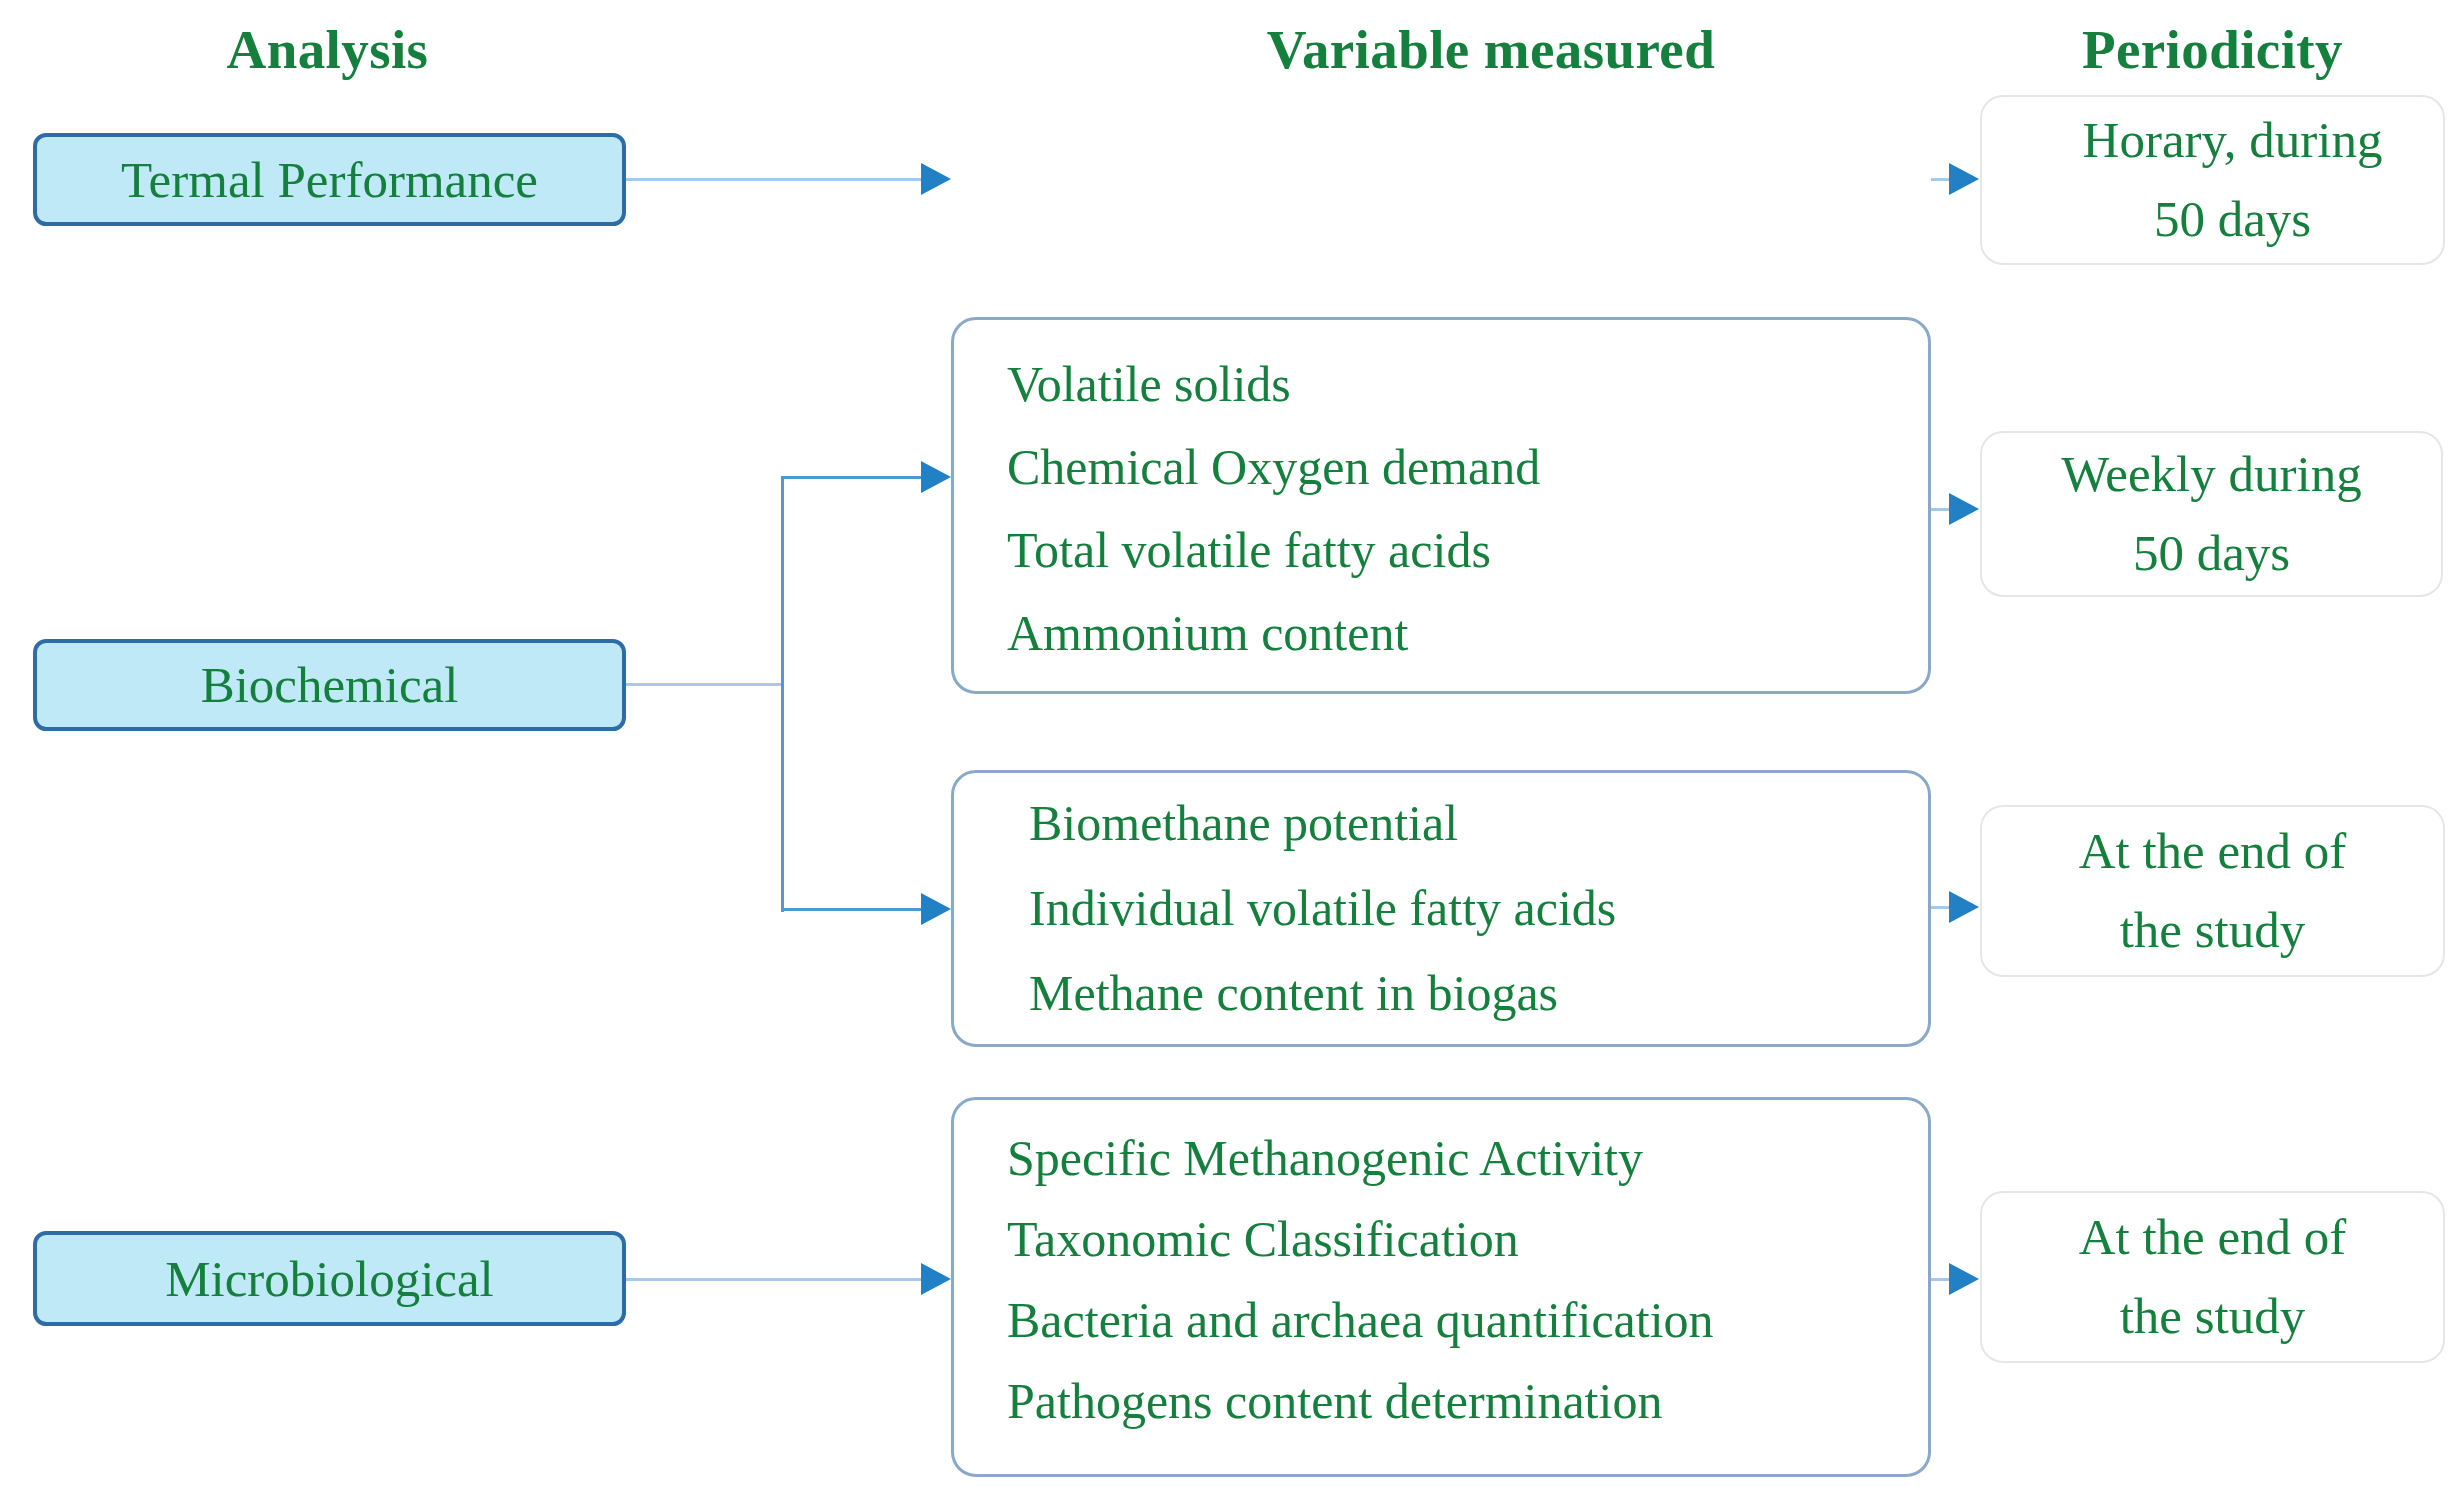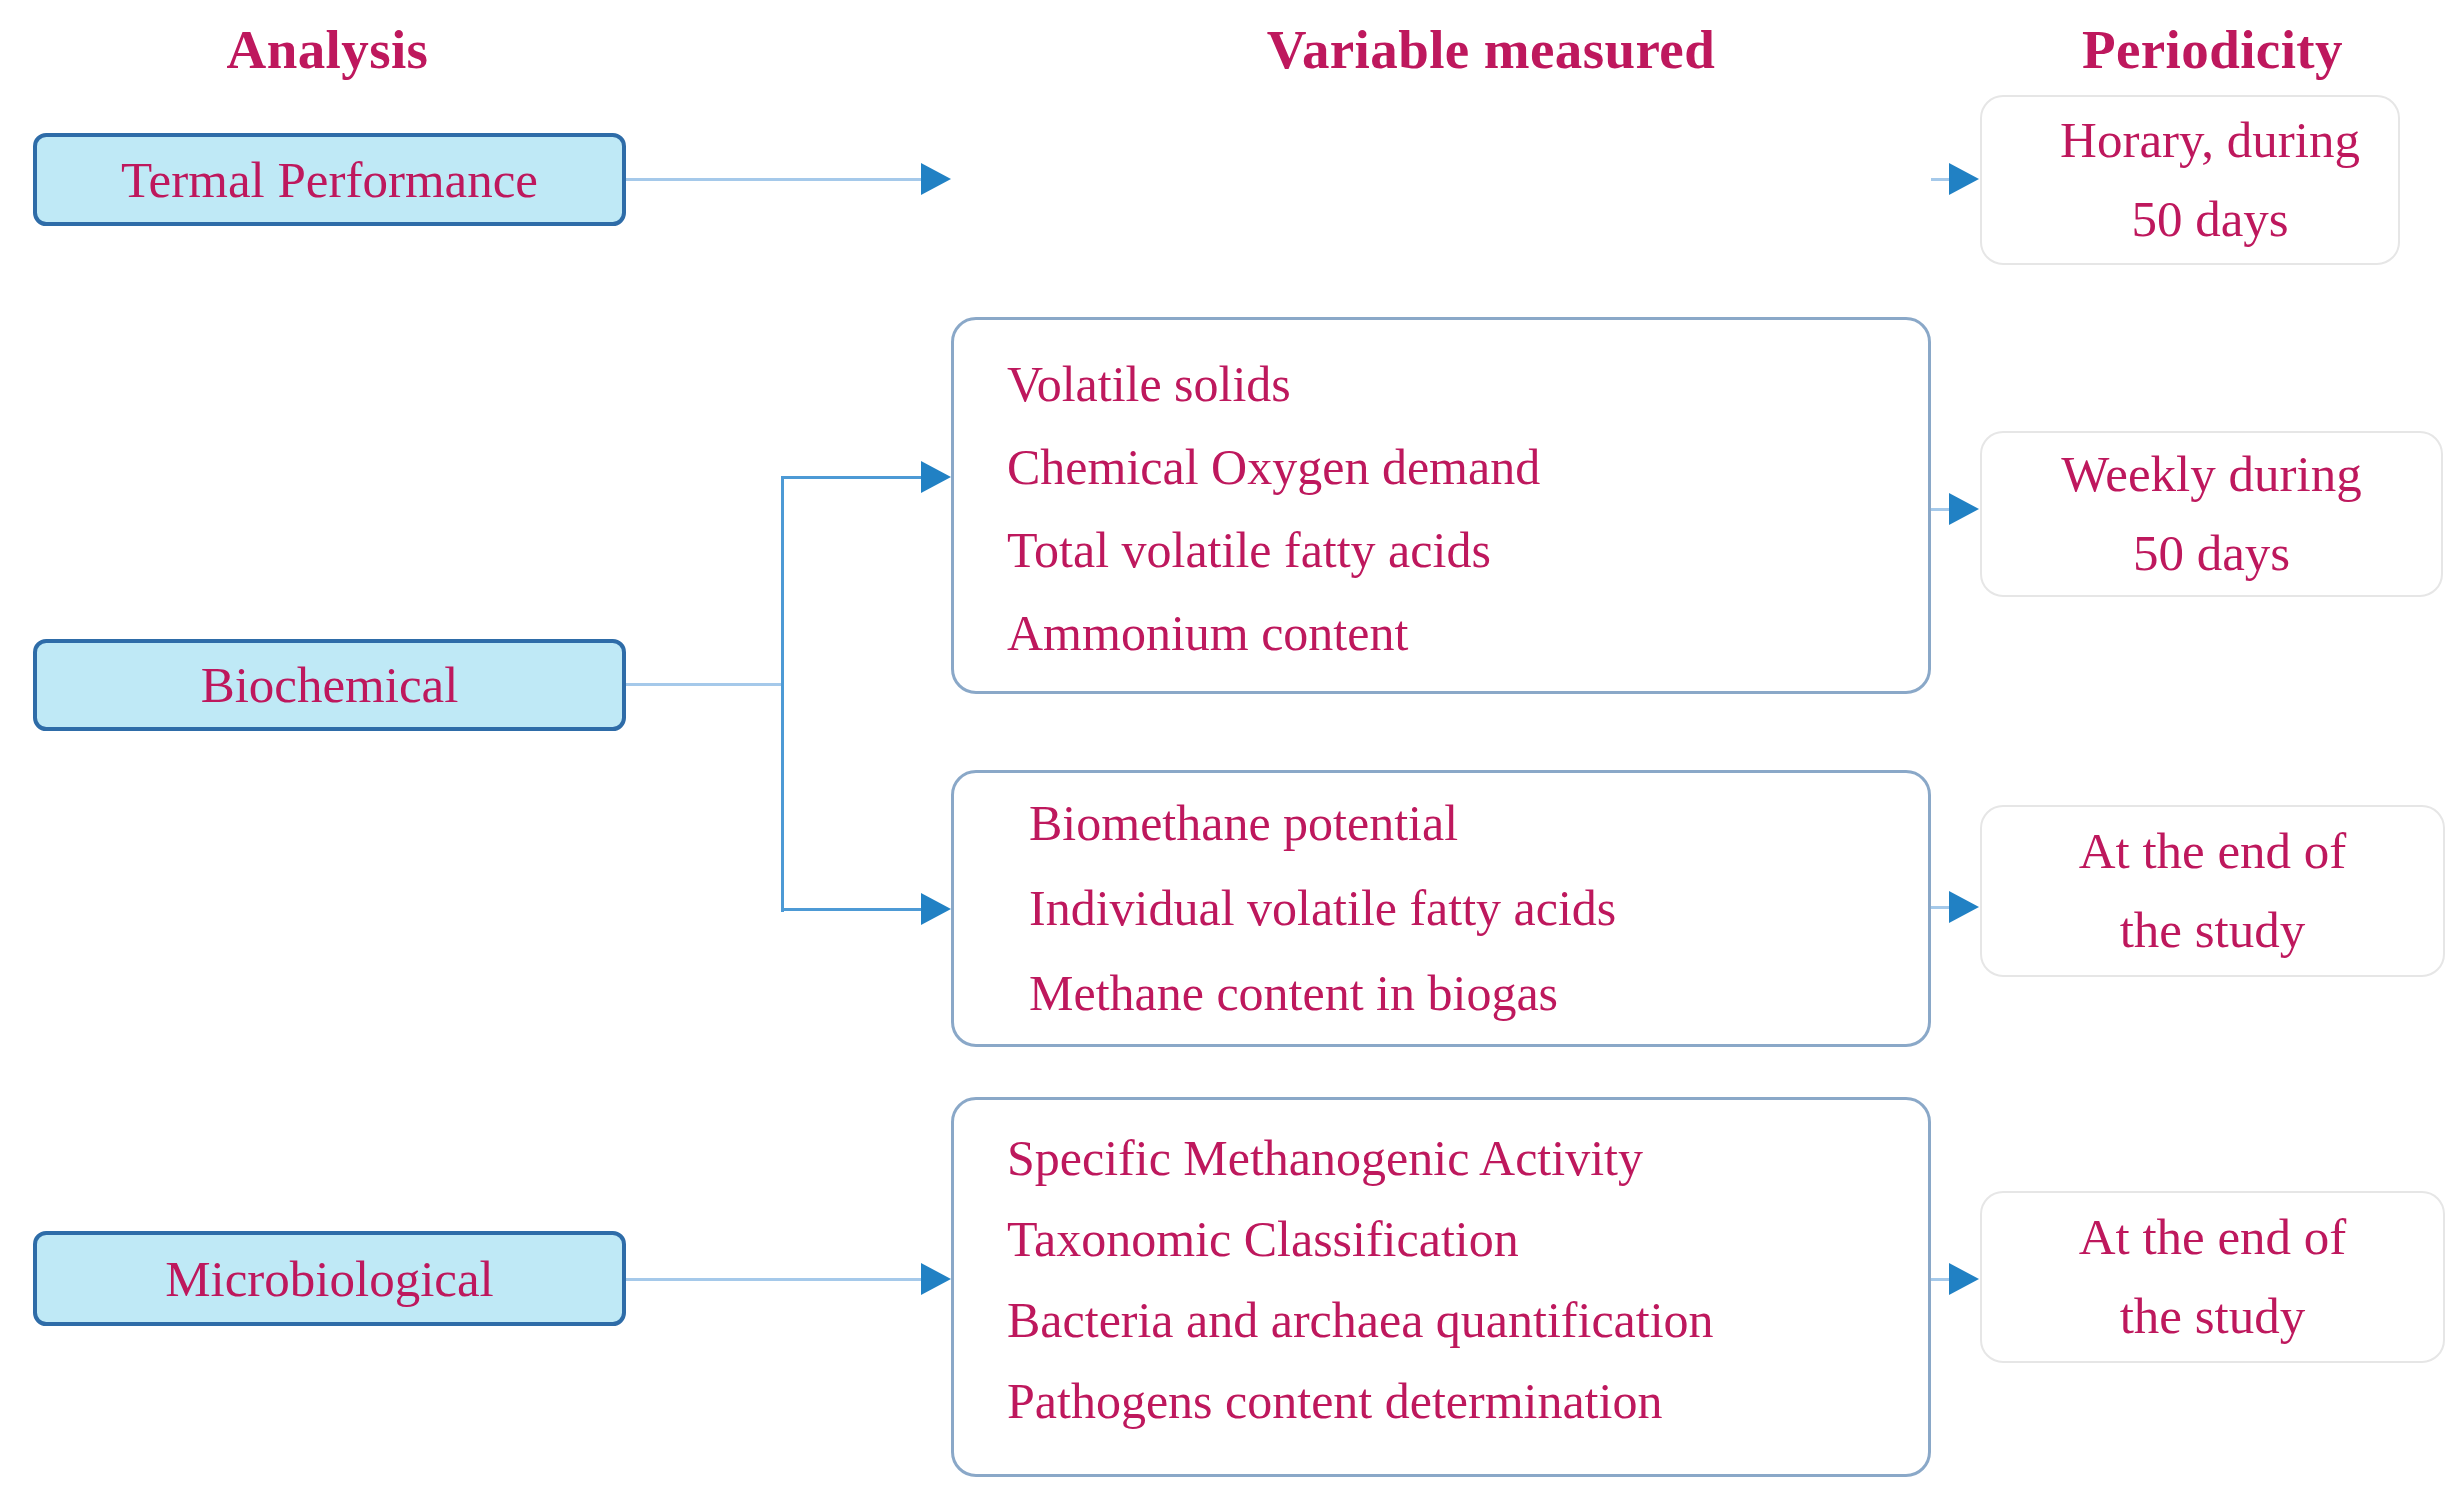--- a/index.html
+++ b/index.html
@@ -2,21 +2,21 @@
 <html style="font-size:13.2px"><head>
 <meta charset="utf-8">
 <style>
   html,body{margin:0;padding:0;background:#ffffff;}
   .canvas{
     position:relative;
     width:2462px;
     height:1498px;
     background:#ffffff;
     font-family:"Liberation Serif", serif;
-    color:#be185d;
+    color:#15803d;
     overflow:hidden;
   }
   .hdr{
     position:absolute;
     font-size:55px;
     font-weight:bold;
     text-align:center;
     letter-spacing:0.4px;
   }
   .cyan-box{
@@ -119,21 +119,21 @@
 
   <div class="mid-box" style="left:951px;top:1097px;width:980px;height:380px;">
     <div class="lines" style="padding-top:18px;line-height:81px;">
       <div class="line-row">Specific Methanogenic Activity</div>
       <div class="line-row">Taxonomic Classification</div>
       <div class="line-row">Bacteria and archaea quantification</div>
       <div class="line-row">Pathogens content determination</div>
     </div>
   </div>
 
-  <div class="per-box" style="left:1980px;top:95px;width:420px;height:170px;padding-left:40px;">
+  <div class="per-box" style="left:1980px;top:95px;width:465px;height:170px;padding-left:40px;">
     <div>Horary, during</div>
     <div>50 days</div>
   </div>
 
   <div class="per-box" style="left:1980px;top:431px;width:463px;height:166px;">
     <div>Weekly during</div>
     <div>50 days</div>
   </div>
 
   <div class="per-box" style="left:1980px;top:805px;width:465px;height:172px;">

